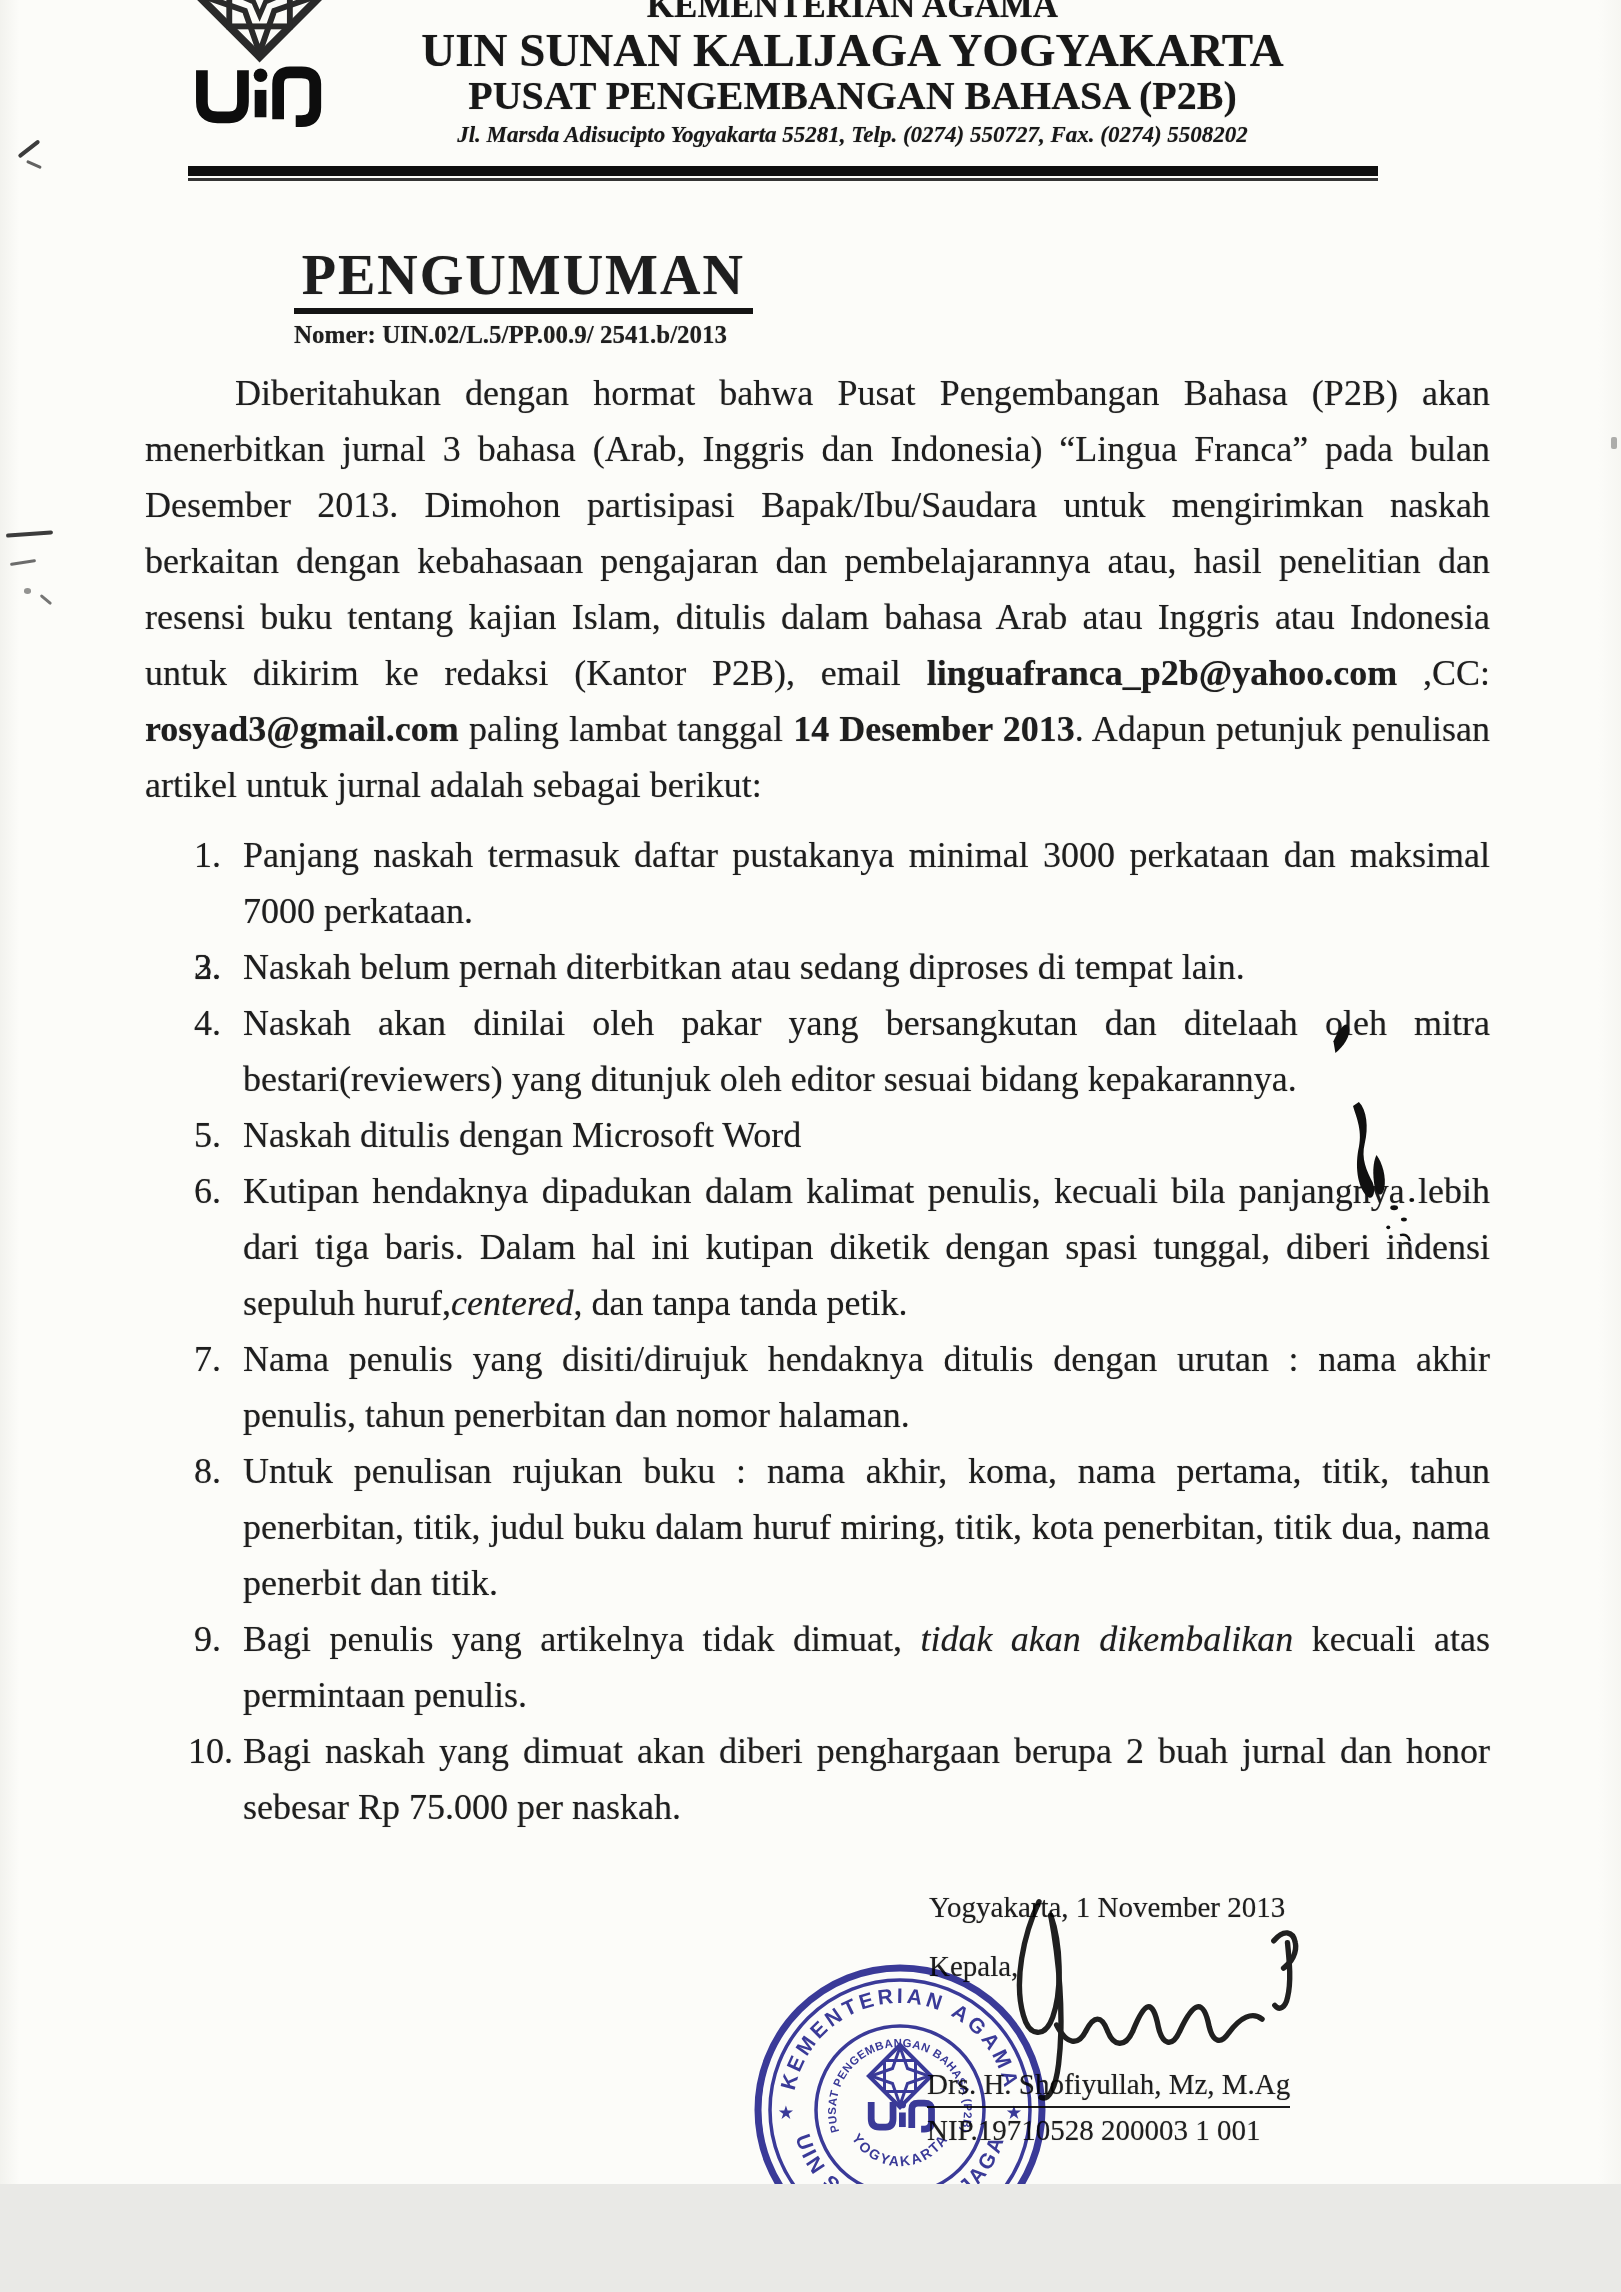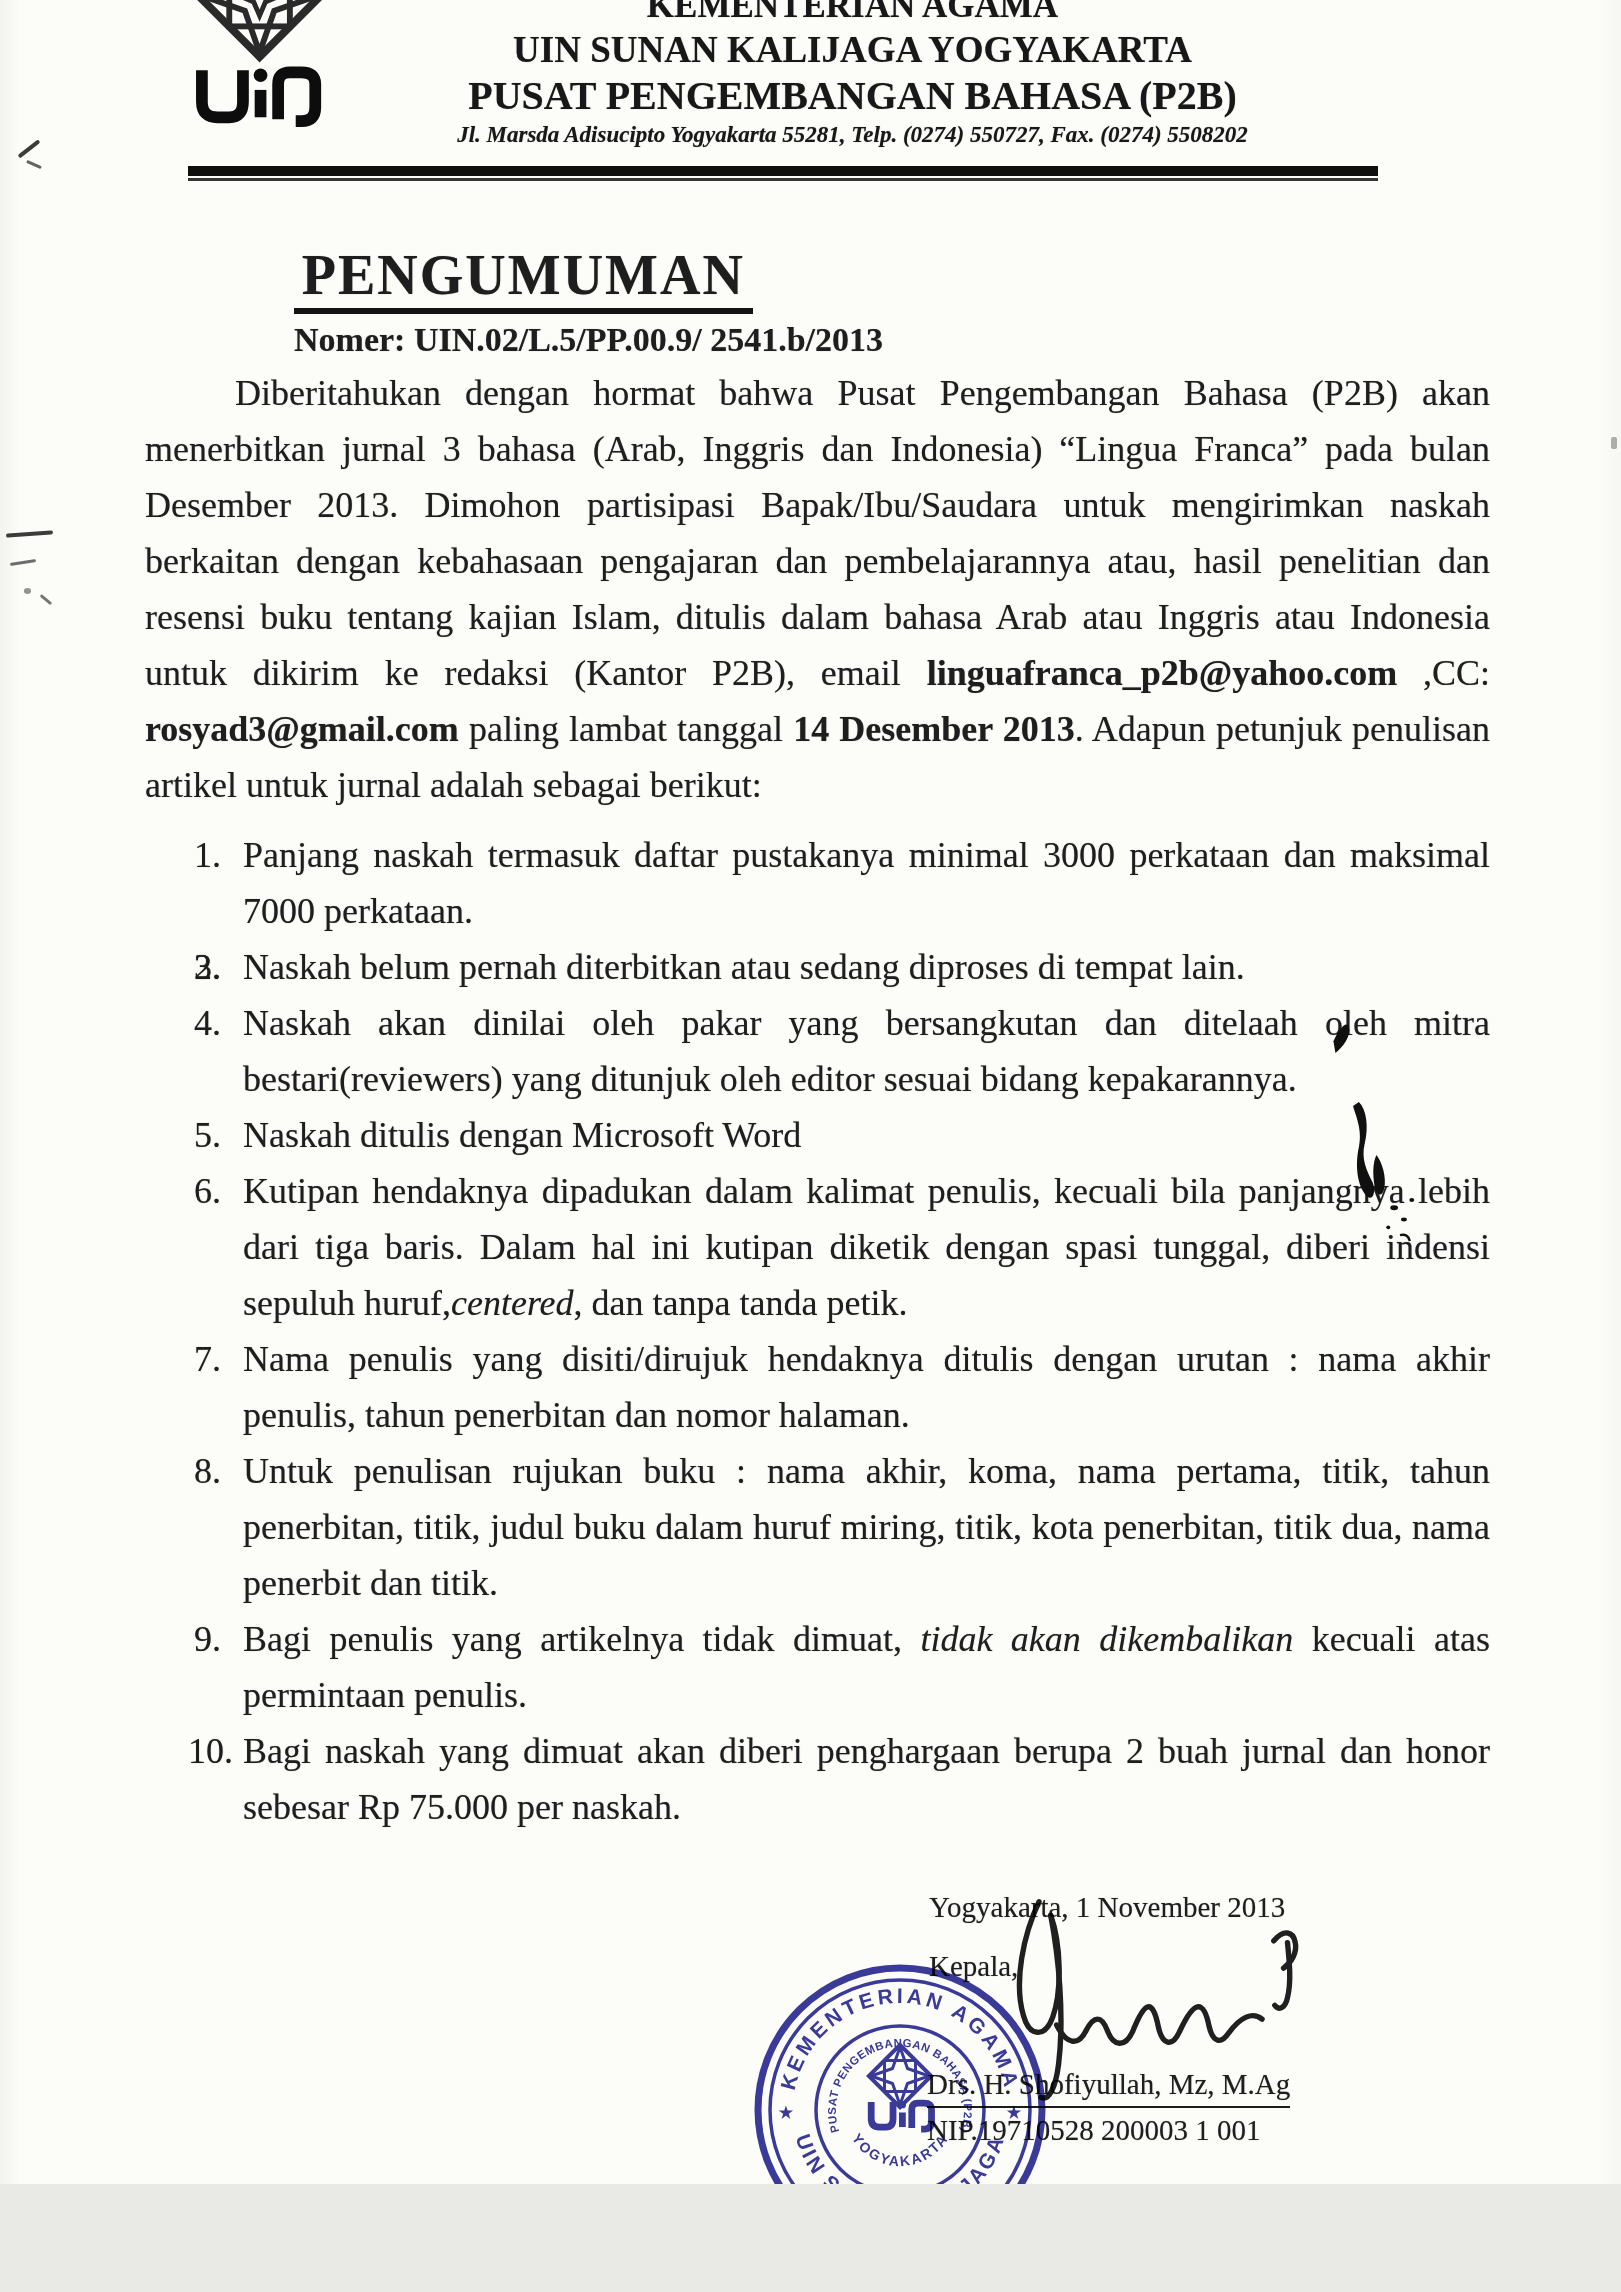--- a/index.html
+++ b/index.html
@@ -3,33 +3,33 @@
 <meta charset="utf-8">
 <style>
   html,body{margin:0;padding:0;background:#e9e9e6;}
   .page{position:relative;width:1621px;height:2184px;margin:0 auto;overflow:hidden;
         background:linear-gradient(90deg,#f2f2ee 0px,#fcfcf9 19.6px,#fcfcf9 1598px,#f6f6f2 1621px);
         font-family:"Liberation Serif","DejaVu Serif",serif;color:#1e1e1e;}
   .fuzz{text-shadow:0 0 1px rgba(25,25,25,.45);}
   
   .hdr-text{position:absolute;left:294px;top:-15.7px;width:1117px;text-align:center;font-weight:bold;color:#181818;}
   .hdr-l1{font-size:35px;line-height:43px;}
-  .hdr-l2{font-size:37px;line-height:46px;}
+  .hdr-l2{font-size:47px;line-height:46px;}
   .hdr-l3{font-size:40px;line-height:45px;}
   .hdr-addr{font-size:23px;line-height:34px;font-style:italic;text-align:center;}
   .logo-svg{position:absolute;left:184px;top:0;}
   .rule{position:absolute;left:188px;top:166px;width:1190px;}
   .rule .r1{height:9.8px;background:#0f0f0f;}
   .rule .r2{height:2px;}
   .rule .r3{height:2.9px;background:#343434;}
   
   .title-wrap{position:absolute;left:294px;top:245px;width:1117px;text-align:left;}
   .doc-title{display:inline-block;font-size:56px;font-weight:bold;letter-spacing:2px;line-height:61px;
              border-bottom:6.9px solid #141414;padding:0 7.8px 2px;}
-  .doc-number{font-size:34px;font-weight:bold;margin-top:6.9px;}
+  .doc-number{font-size:25px;font-weight:bold;margin-top:6.9px;}
   
   .body-block{position:absolute;left:145px;top:365px;width:1345px;font-size:36px;line-height:56px;text-align:justify;}
   .intro{margin:0;text-indent:90px;}
   .bld{font-weight:bold;}
   .glist{margin-top:13.7px;}
   .g-item{position:relative;padding-left:98px;}
   .g-num{position:absolute;left:49px;top:0;}
   .g-item.ten .g-num{left:43px;}
   
   .sig-head{position:absolute;left:929px;top:1878px;font-size:29px;line-height:59px;}

